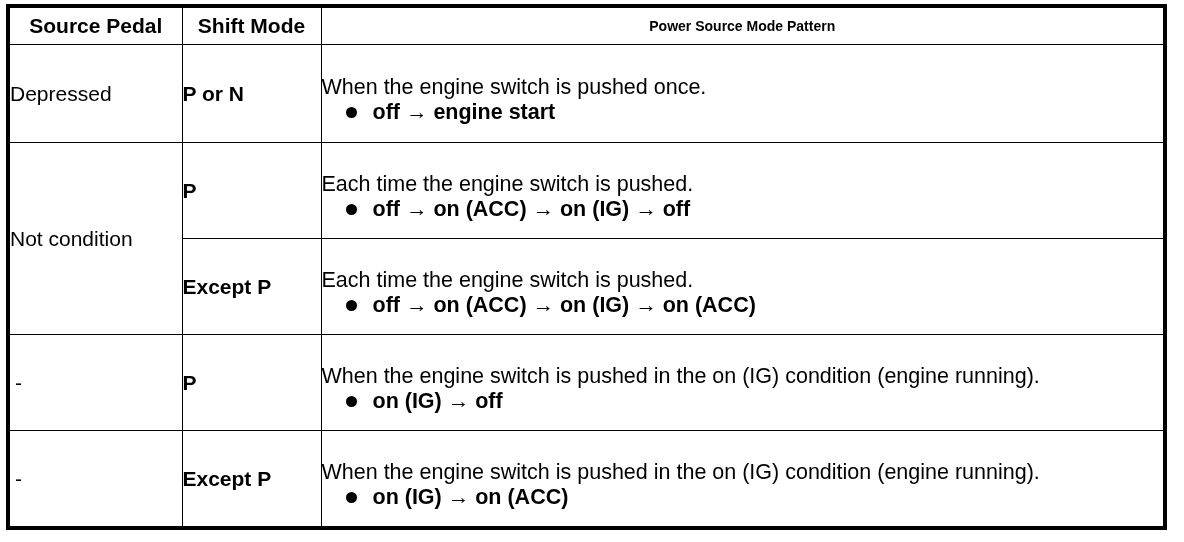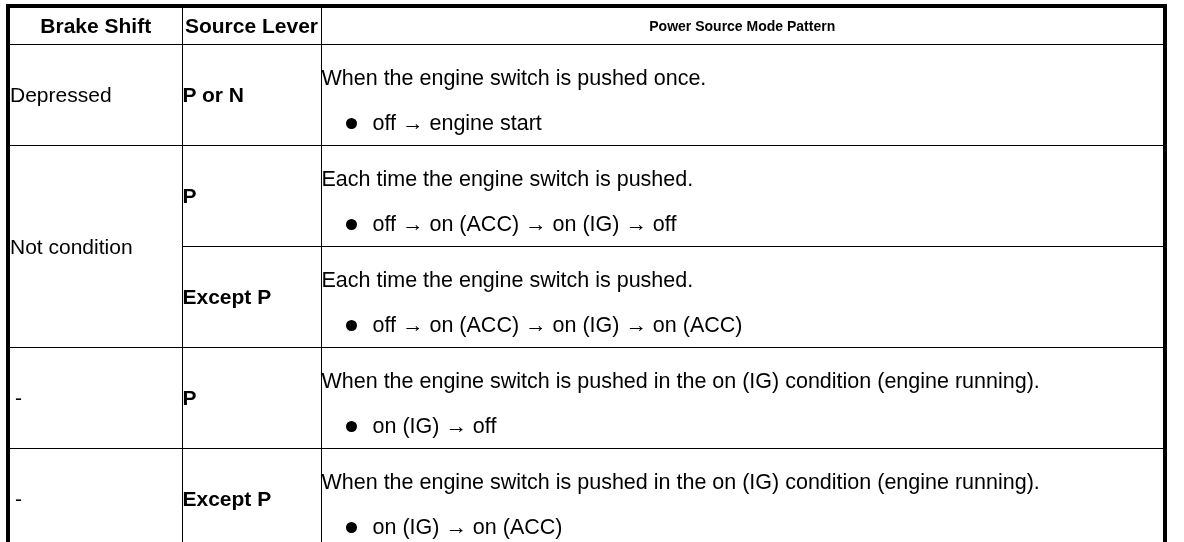--- a/index.html
+++ b/index.html
@@ -78,24 +78,24 @@
     text-align: left;
     padding: 0 0 0 6px;
   }
   .pattern-lead {
     display: block;
     margin-top: 21px;
     white-space: nowrap;
   }
   .bullet-line {
     display: block;
-    margin-top: 20px;
     margin-bottom: 9px;
     padding-left: 24px;
     white-space: nowrap;
+    font-weight: bold;
   }
   .bullet-dot {
     display: inline-block;
     width: 11px;
     height: 11px;
     border-radius: 50%;
     background: #000000;
     vertical-align: 1px;
     margin-right: 16px;
   }
@@ -113,22 +113,22 @@
 
   <table class="spec">
     <colgroup>
       <col class="c1">
         <col class="c2">
         <col class="c3">
     </colgroup>
     <tbody>
 
       <tr class="header-row">
-        <th class="h1">Brake Shift</th>
-        <th class="h2">Source Lever</th>
+        <th class="h1">Source Pedal</th>
+        <th class="h2">Shift Mode</th>
         <th class="h3">Power Source Mode Pattern</th>
       </tr>
 
       <tr class="row-tall group-end">
         <td class="brake-cell">Depressed</td>
         <td class="shift-cell">P or N</td>
         <td class="pattern-cell">
           <span class="pattern-lead">When the engine switch is pushed once.</span>
           <span class="bullet-line"><span class="bullet-dot"></span><span>off → engine start</span></span>
         </td>

